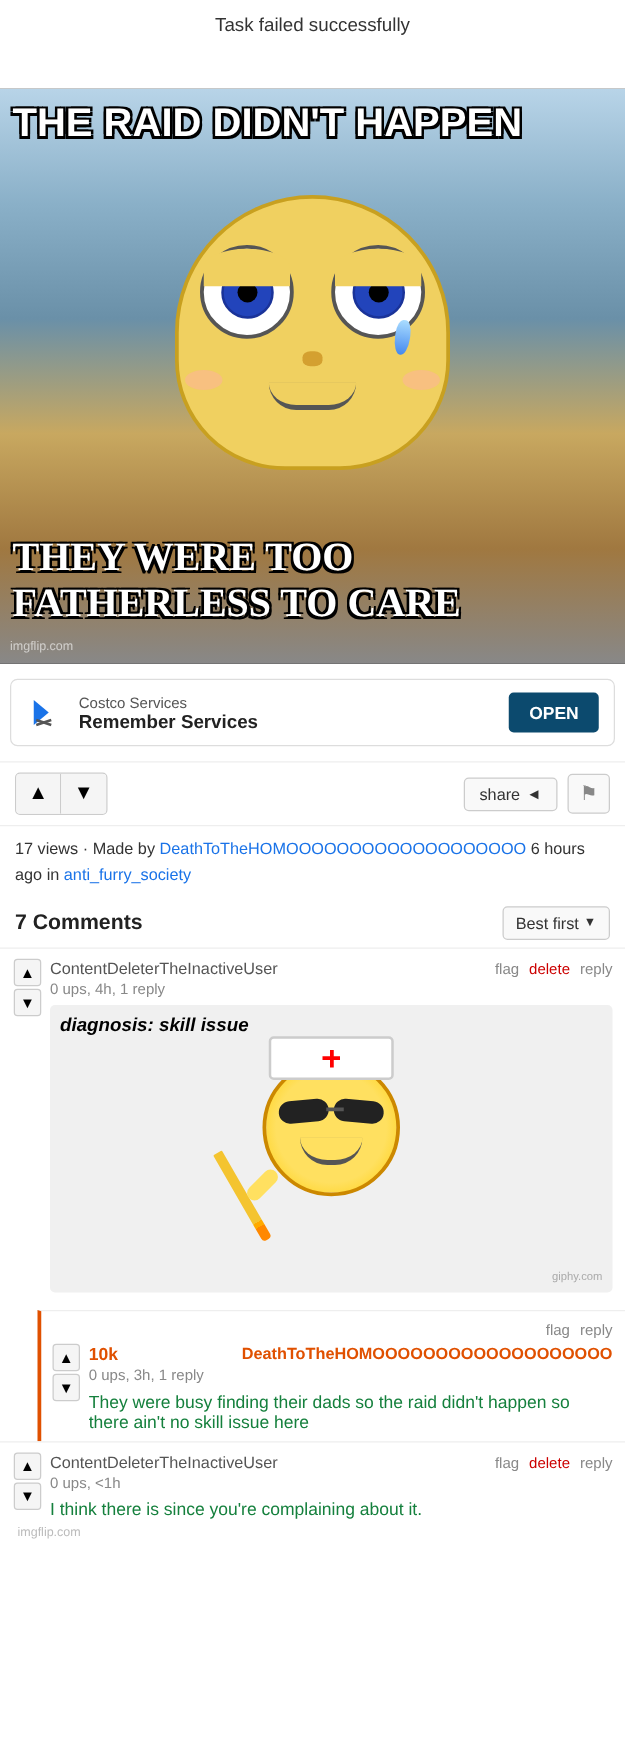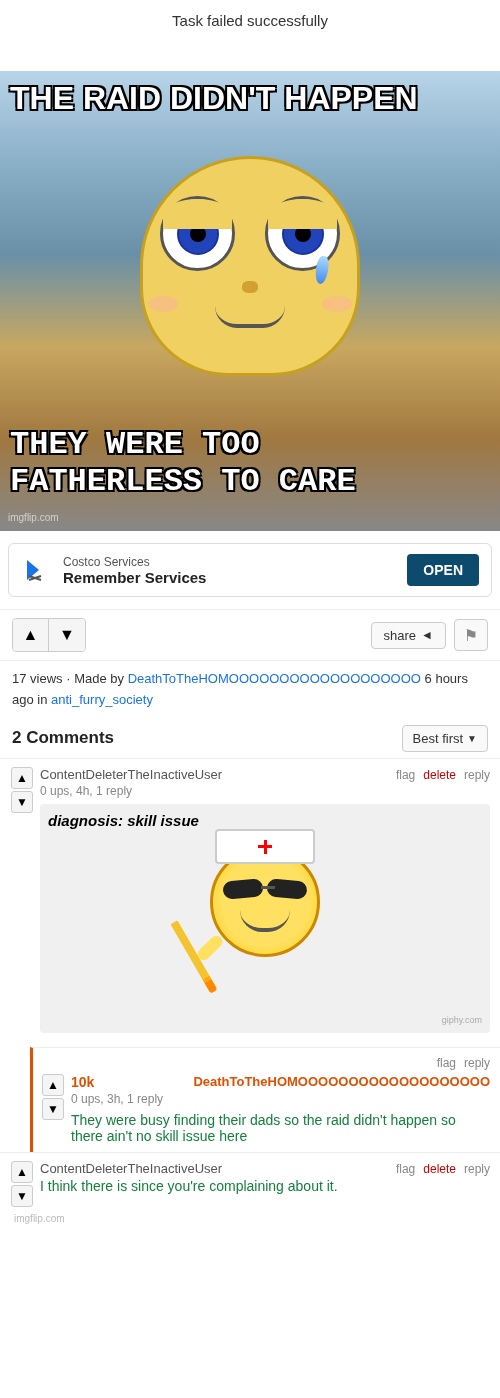--- a/index.html
+++ b/index.html
@@ -51,21 +51,21 @@
     }
     .meme-text-bottom {
       position: absolute;
       bottom: 30px;
       left: 10px;
       right: 2px;
       font-size: 32px;
       font-weight: 900;
       color: #fff;
       text-shadow: 2px 2px 0 #000, -2px -2px 0 #000, 2px -2px 0 #000, -2px 2px 0 #000;
-      font-family: Liberation Mono, monospace;
+      font-family: Liberation Serif, serif;
       text-transform: uppercase;
       line-height: 1.15;
     }
     .imgflip-watermark {
       position: absolute;
       bottom: 8px;
       left: 8px;
       font-size: 10px;
       color: rgba(255,255,255,0.6);
     }
@@ -393,21 +393,21 @@
   <span>Made by</span>
   <span> </span>
   <a href="#">DeathToTheHOMOOOOOOOOOOOOOOOOOOO</a>
   <span> </span>
   <span>6 hours ago in</span>
   <span> </span>
   <a href="#">anti_furry_society</a>
 </div>
 
 <div class="comments-header">
-  <span class="comments-count">2 Comments</span>
+  <span class="comments-count">7 Comments</span>
   <div class="sort-dropdown">
     <span>Best first</span>
     <span style="font-size:10px;">▼</span>
   </div>
 </div>
 
 <div class="comment">
   <div class="comment-inner">
     <div class="comment-vote">
       <button class="comment-vote-btn">▲</button>
@@ -489,18 +489,19 @@
     </div>
     <div class="comment-body">
       <div class="comment-header">
         <span class="comment-username">ContentDeleterTheInactiveUser</span>
         <div class="comment-actions">
           <span>flag</span>
           <span class="delete-link">delete</span>
           <span>reply</span>
         </div>
       </div>
+      <div class="comment-meta">0 ups, &lt;1h</div>
       <div class="comment-content">I think there is since you're complaining about it.</div>
     </div>
   </div>
 
   <div style="font-size:10px;color:#bbb;text-align:left;padding:6px 4px 2px;">imgflip.com</div>
 </div>
 
 </body></html>

